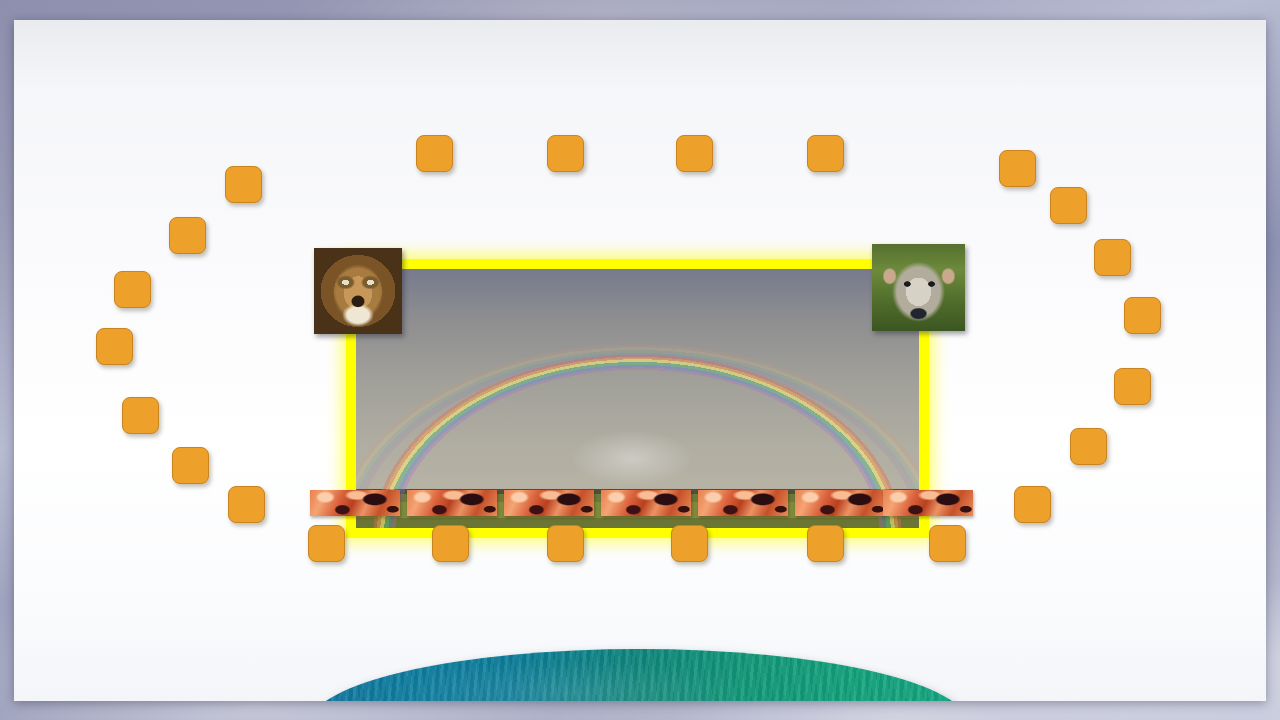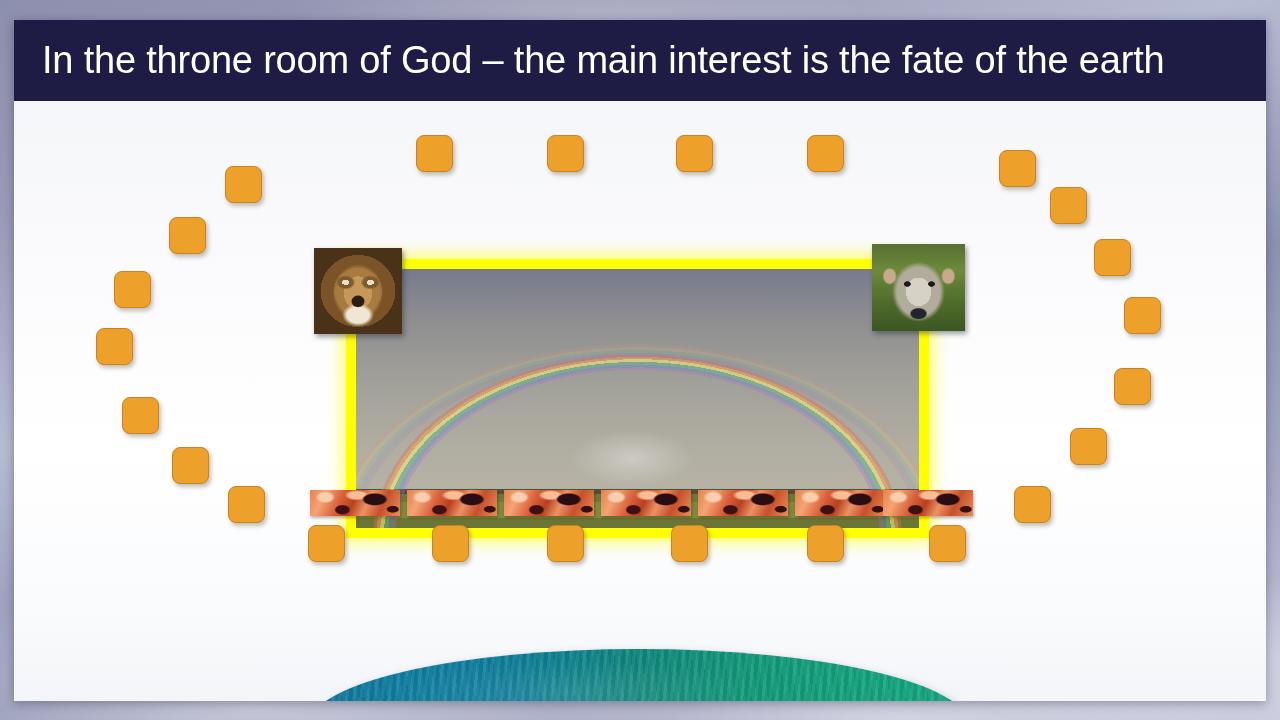--- a/index.html
+++ b/index.html
@@ -224,23 +224,20 @@
 </style>
 </head>
 <body>
 
 <div id="slide-root">
 
   <div id="outer-texture"></div>
 
   <div id="slide-card">
 
-    <div id="title-bar">
-      <div id="title-text">In the throne room of God – the main interest is the fate of the earth</div>
-    </div>
 
     <div class="canvas">
 
       <div id="rainbow-frame">
         <div id="rainbow-photo">
           <div id="rainbow-haze"></div>
         </div>
       </div>
 
       <div class="photo" id="lion-photo"></div>

